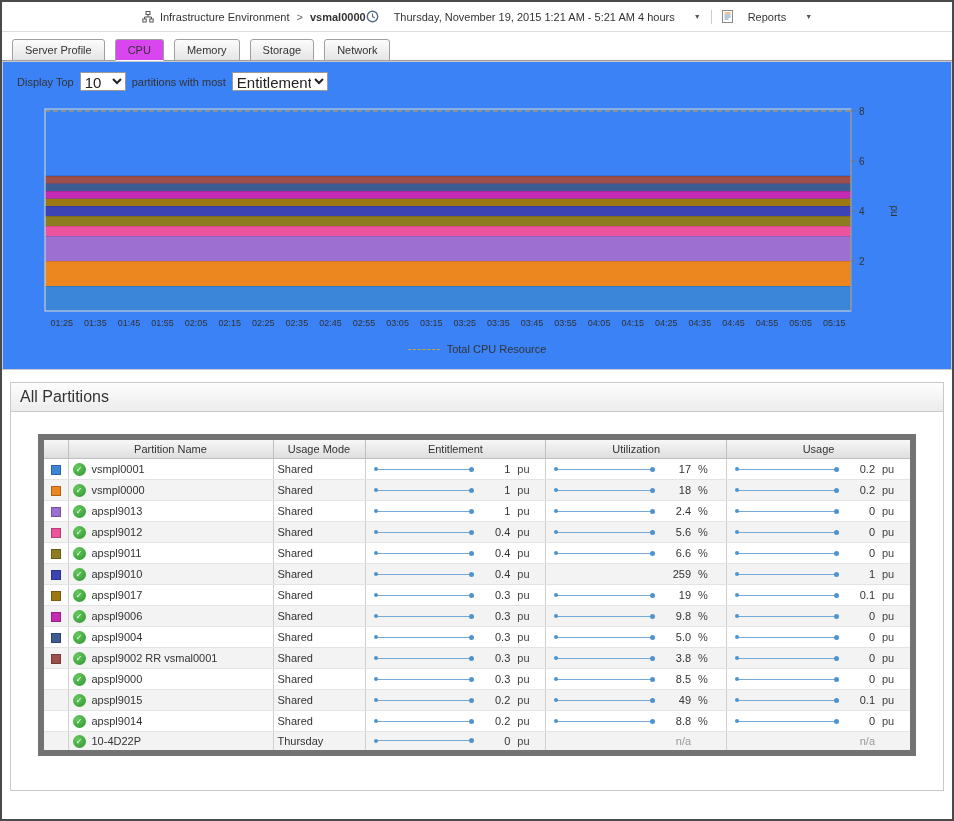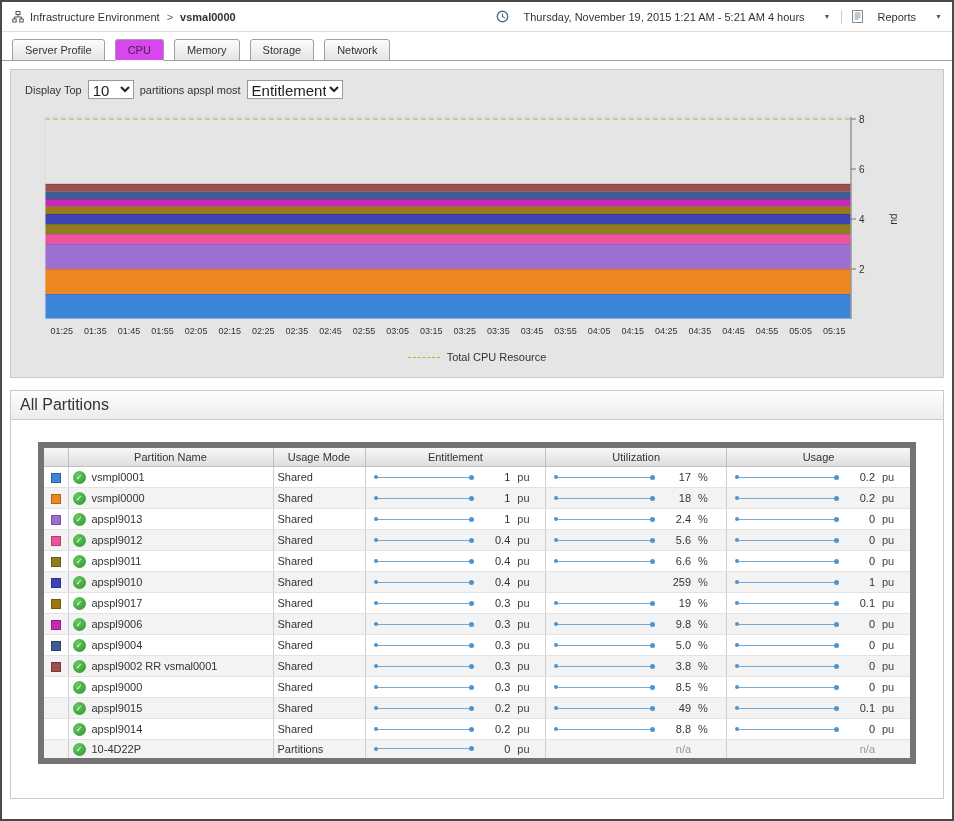--- a/index.html
+++ b/index.html
@@ -1,37 +1,37 @@
 <!DOCTYPE html>
 <html><head>
 <meta charset="utf-8">
 <style>
   *{box-sizing:border-box}
   html,body{margin:0;padding:0;background:#fff}
   body{font-family:"Liberation Sans","DejaVu Sans",sans-serif;color:#333}
   .page{width:954px;height:821px;border:2px solid #4a4a4a;background:#fff;overflow:hidden;position:relative}
 
   
-  .topbar{height:30px;display:flex;align-items:center;justify-content:space-between;padding:0 10px;border-bottom:1px solid #ddd}
+  .topbar{height:30px;display:flex;align-items:center;justify-content:center;padding:0 10px;border-bottom:1px solid #ddd}
   .crumb{display:flex;align-items:center;gap:6px;font-size:11px;color:#333}
   .crumb .sep{color:#666;margin:0 1px}
   .crumb b{font-weight:bold}
   .topright{display:flex;align-items:center;font-size:11px;color:#333}
   .iconbtn{display:flex;align-items:center;gap:15px;cursor:pointer}
   .caret{font-size:7px;color:#555;margin-left:4px}
   .divider{width:1px;height:14px;background:#ccc;margin:0 10px}
 
   
   .tabs{display:flex;gap:10px;padding:6px 10px 0;border-bottom:1px solid #9f9f9f}
   .tab{font-size:11px;padding:4px 12px;border:1px solid #9f9f9f;border-radius:3px 3px 0 0;
        background:linear-gradient(#fcfcfc,#e5e5e5);cursor:pointer;position:relative;top:1px;color:#333}
   .tab.active{background:#d946ef;border-bottom-color:#fff}
 
   
-  .panel{margin:8px;border:1px solid #c9c9c9;background:#e5e5e5}
+  .panel{margin:0;border:1px solid #c9c9c9;background:#3b82f6}
   .controls{display:flex;align-items:center;gap:6px;font-size:11px;padding:10px 14px 2px}
   select{font-size:15px;font-family:Liberation Sans, sans-serif;border:1px solid #999;background:#fff;height:19px;color:#222}
   .sel-count{width:46px}
   .sel-metric{width:96px}
   .chartwrap{text-align:center;padding:4px 6px 0}
   .legend{display:flex;align-items:center;justify-content:center;gap:7px;font-size:11px;color:#333;padding:4px 0 14px}
   .legend .dash{width:32px;height:0;border-top:1px dashed #c9a833}
 
   
   .ppanel{margin:12px 8px 8px;border:1px solid #c9c9c9}
@@ -106,21 +106,21 @@
       <div class="tab">Network</div>
     </div>
 
 
   <div class="panel">
     <div class="controls">
       <span>Display Top</span>
       <select class="sel-count">
         <option>10</option>
       </select>
-      <span>partitions apspl most</span>
+      <span>partitions with most</span>
       <select class="sel-metric">
         <option>Entitlement</option>
       </select>
     </div>
     <div class="chartwrap">
       <svg id="chart-svg" width="884" height="238" viewBox="0 0 884 238">
           <rect x="10" y="189" width="806" height="25" fill="#3b86d8"></rect>
           <line x1="10" x2="816" y1="189" y2="189" stroke="rgba(0,0,0,0.28)" stroke-width="0.8"></line>
           <rect x="10" y="164" width="806" height="25" fill="#ec861f"></rect>
           <line x1="10" x2="816" y1="164" y2="164" stroke="rgba(0,0,0,0.28)" stroke-width="0.8"></line>
@@ -655,21 +655,21 @@
                     <i class="r"></i>
                   </span>
                   <span class="mval">0</span>
                   <span class="munit">pu</span>
                 </div>
               </td>
             </tr>
             <tr>
               <td class="c-swatch"></td>
               <td><span class="okwrap">✓</span><span class="pname">10-4D22P</span></td>
-              <td>Partitions</td>
+              <td>Thursday</td>
               <td>
                 <div class="mwrap">
                   <span class="spark">
                     <i class="l"></i>
                     <i class="r"></i>
                   </span>
                   <span class="mval">0</span>
                   <span class="munit">pu</span>
                 </div>
               </td>

